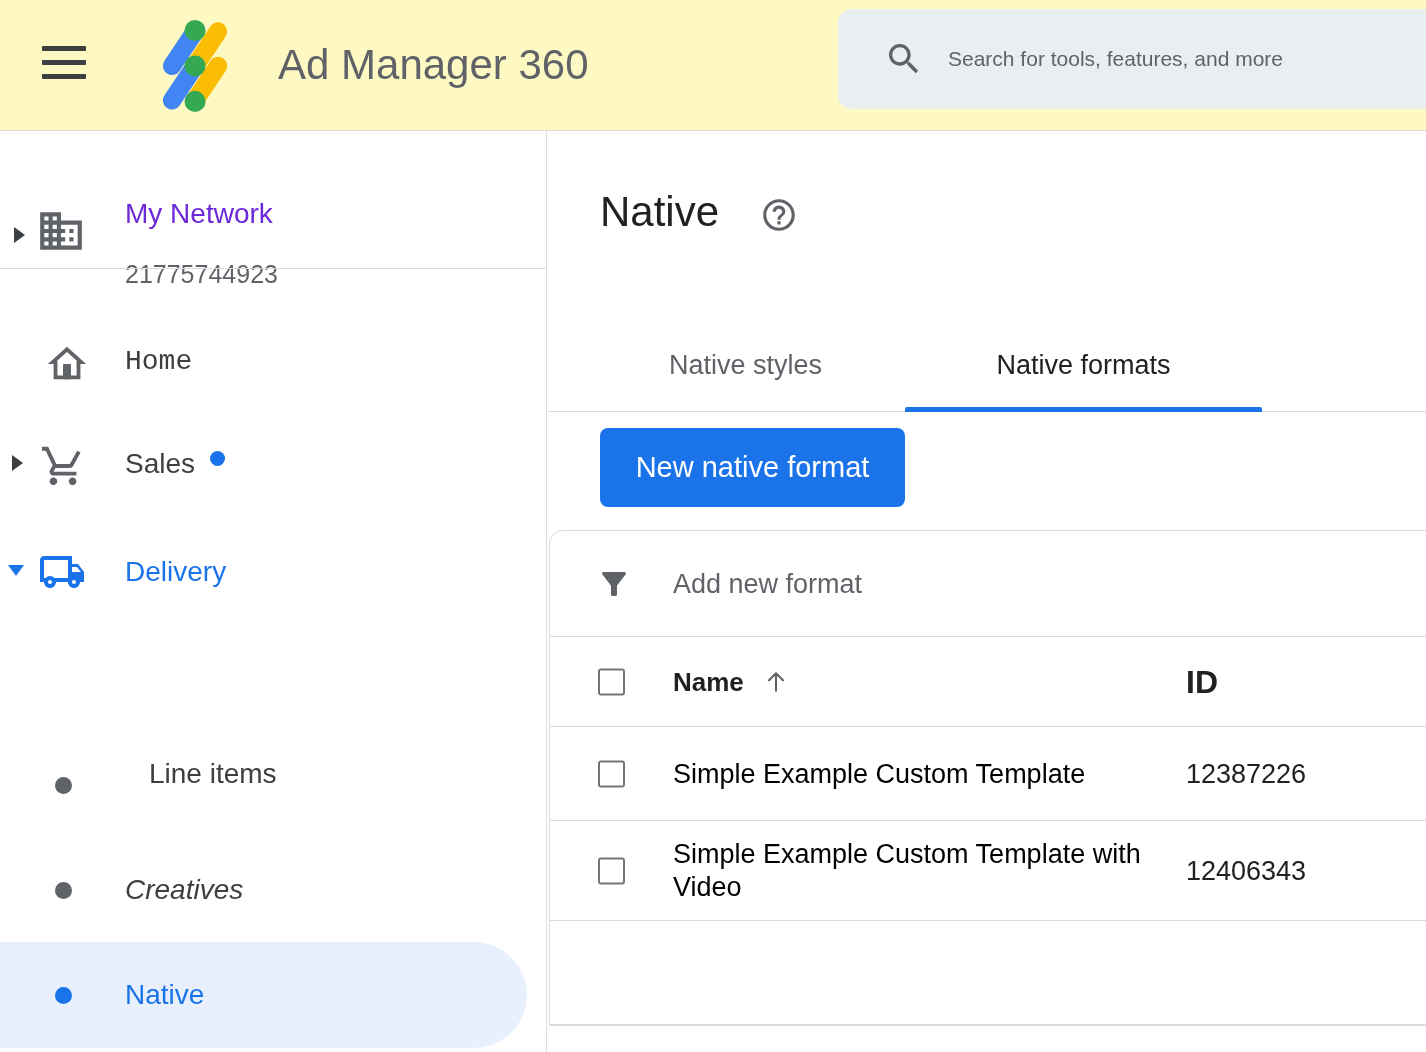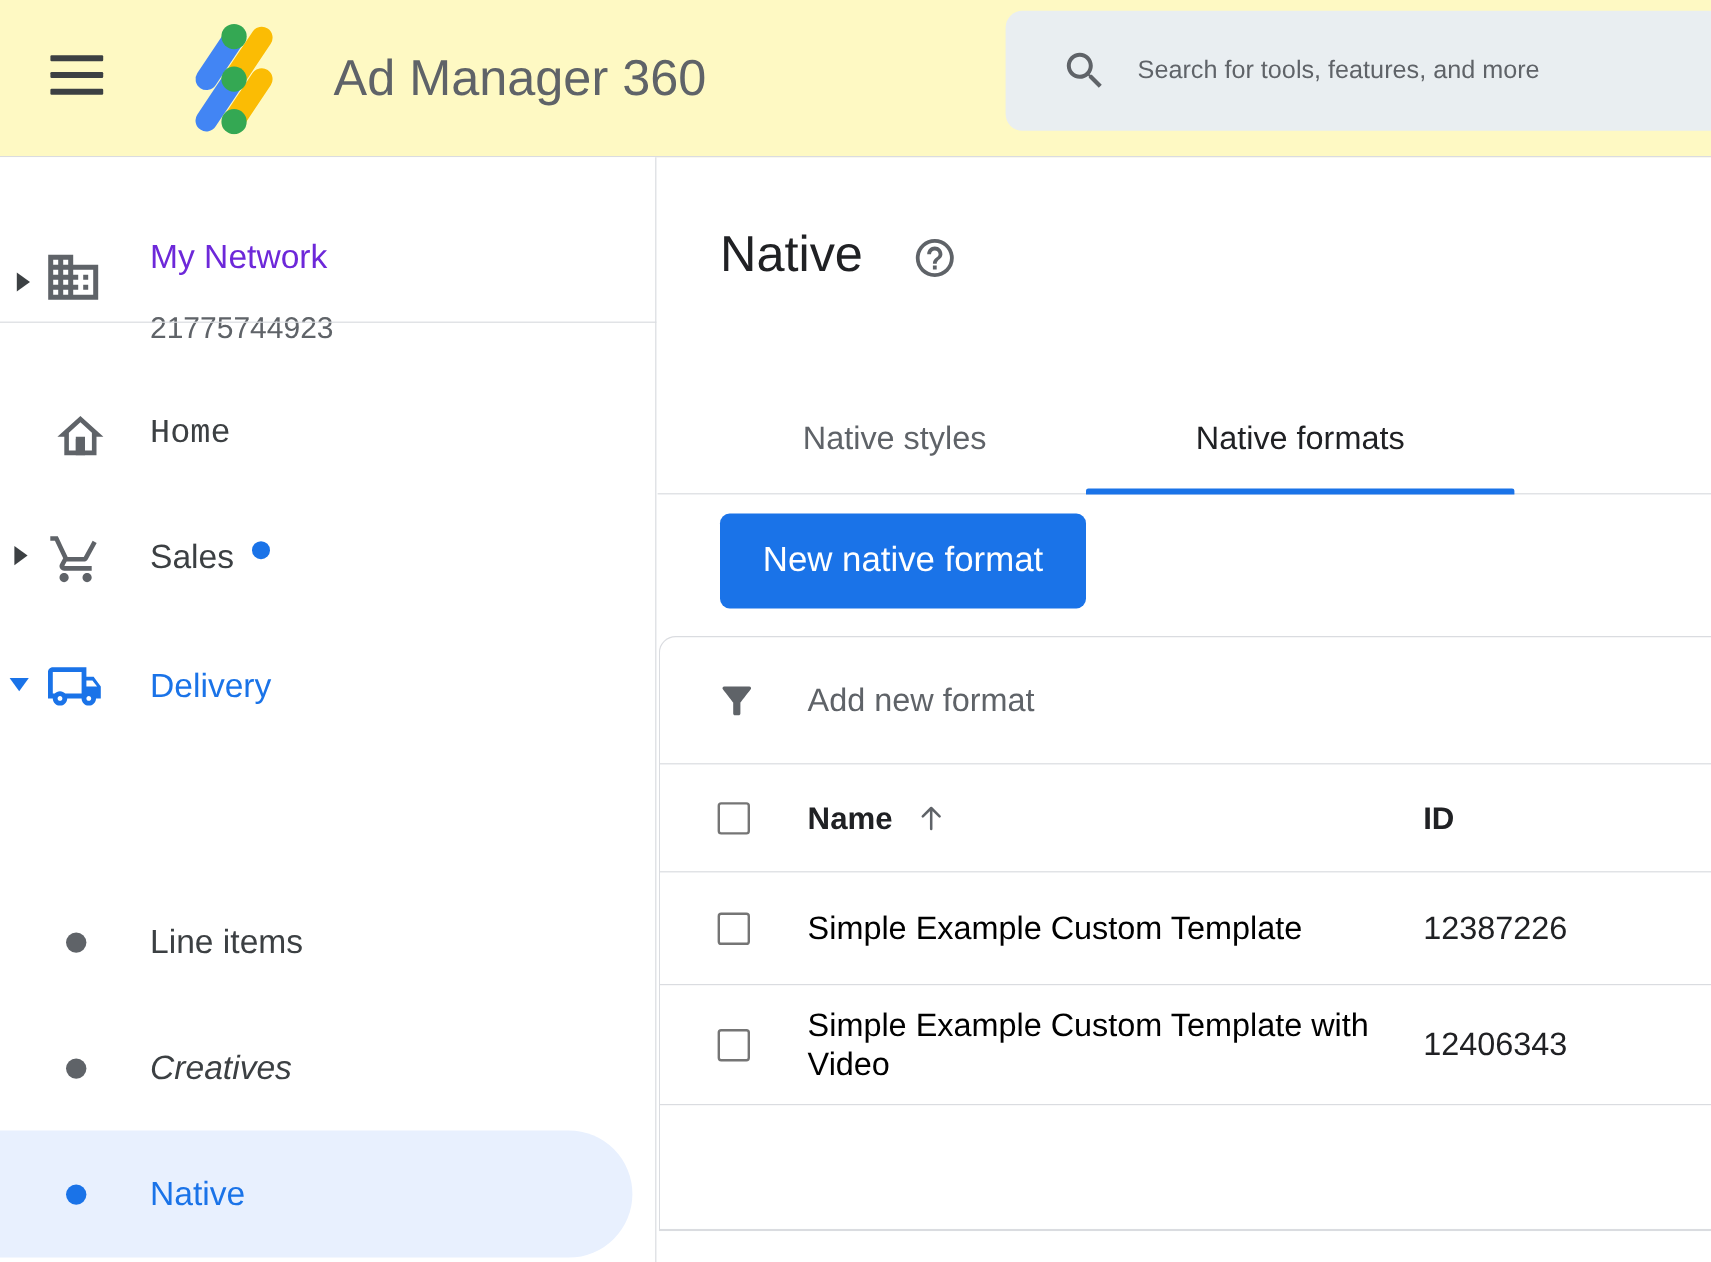--- a/index.html
+++ b/index.html
@@ -46,21 +46,21 @@
   .row.head{height:90px;}
   .row.r1{height:94px;}
   .row.r2{height:100px;}
   .row.empty{height:103px;border-bottom:none;}
   .vcenter{position:absolute;top:50%;transform:translateY(-50%);}
   .funnel{left:46px;}
   .filter-text{left:123px;font-size:27px;color:#5f6368;white-space:nowrap;}
   .cbx{left:48px;width:27px;height:27px;border:2.5px solid #757575;border-radius:3px;background:#fff;box-sizing:border-box;padding:0;cursor:pointer;}
   .col-name{left:123px;font-size:26px;font-weight:600;color:#202124;display:flex;align-items:center;cursor:pointer;background:none;border:none;font-family:inherit;padding:0;}
   .sort-arrow{margin-left:18px;}
-  .col-id{left:636px;font-size:26px;font-weight:600;color:#202124;cursor:pointer;}
+  .col-id{left:636px;font-size:32px;font-weight:600;color:#202124;cursor:pointer;}
   .cell-link{left:123px;width:470px;font-size:27px;line-height:33px;color:#000000;cursor:pointer;}
   .cell-id{left:636px;font-size:27px;color:#202124;}
 </style>
 </head>
 <body>
 
 <div class="screen">
 
   <header class="topbar">
     <button class="hamburger">
@@ -127,21 +127,21 @@
       <div class="caret-down" style="position:absolute;left:8px;top:38px;"></div>
       <svg style="position:absolute;left:38px;top:21px;" width="48" height="48" viewBox="0 0 24 24">
         <path fill="#1a73e8" d="M20 8h-3V4H3c-1.1 0-2 .9-2 2v11h2c0 1.66 1.34 3 3 3s3-1.34 3-3h6c0 1.66 1.34 3 3 3s3-1.34 3-3h2v-5l-3-4zm-.5 1.5l1.96 2.5H17V9.5h2.5zM6 18c-.55 0-1-.45-1-1s.45-1 1-1 1 .45 1 1-.45 1-1 1zm2.22-3c-.55-.61-1.33-1-2.22-1s-1.67.39-2.22 1H3V6h12v9H8.22zM18 18c-.55 0-1-.45-1-1s.45-1 1-1 1 .45 1 1-.45 1-1 1z"></path>
       </svg>
       <div class="nav-label blue" style="top:29px;">Delivery</div>
     </div>
 
 
     <div class="nav-item" style="top:609px;">
       <div class="bullet" style="top:37px;"></div>
-      <div class="nav-label" style="top:29px;">Line items</div>
+      <div class="nav-label" style="top:18px;margin-left:24px;">Line items</div>
     </div>
 
     <div class="nav-item" style="top:714px;font-style:italic;">
       <div class="bullet" style="top:37px;"></div>
       <div class="nav-label" style="top:29px;">Creatives</div>
     </div>
 
     <div class="native-pill"></div>
     <div class="nav-item" style="top:819px;">
       <div class="bullet blue" style="top:37px;"></div>

